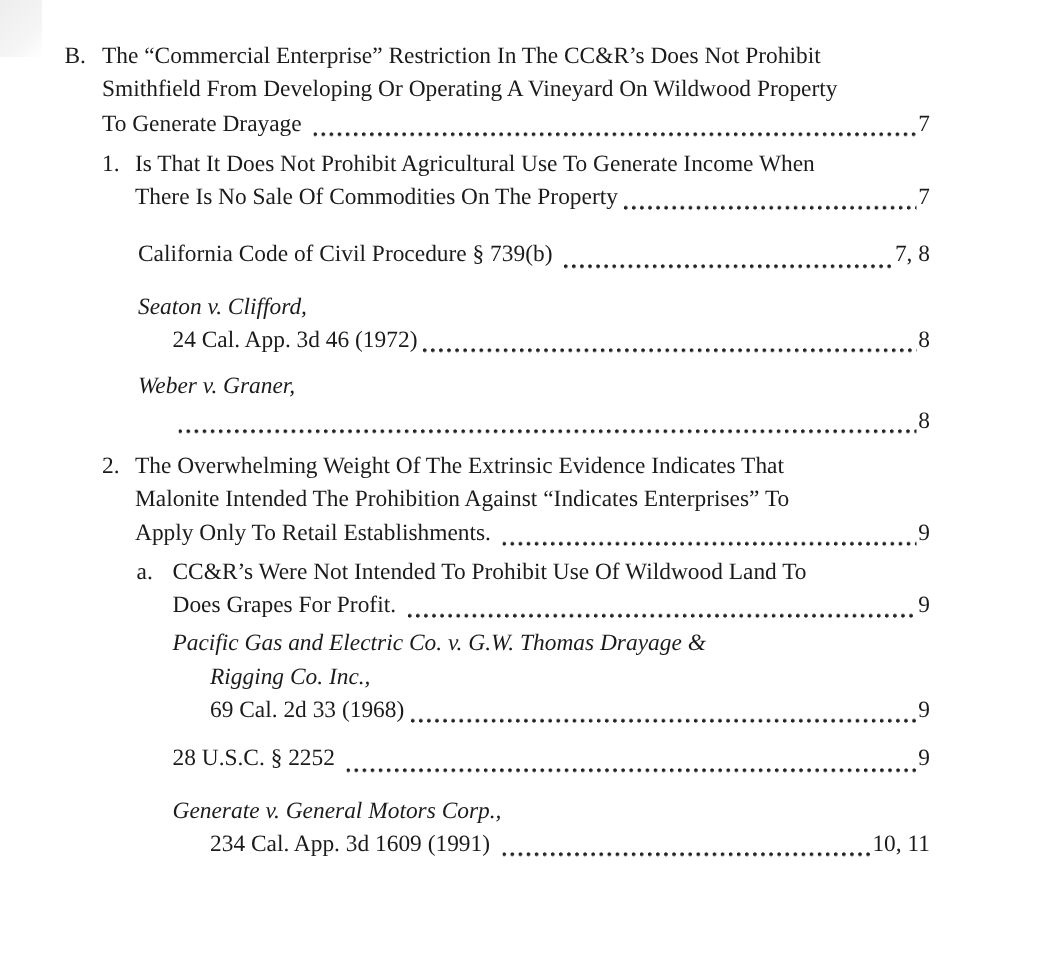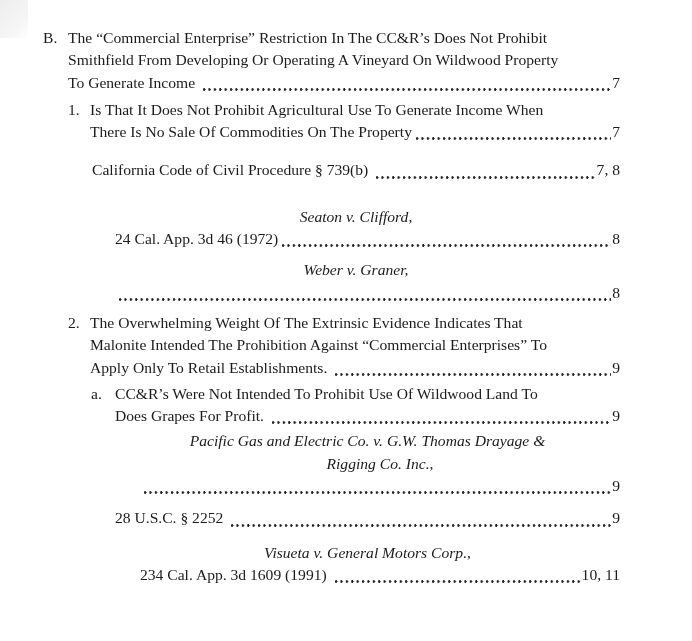--- a/index.html
+++ b/index.html
@@ -41,52 +41,52 @@
   .leader {
     flex: 1 1 auto;
     align-self: flex-end;
     height: 3px;
     margin: 0 1px 3px 4px;
     background-image: radial-gradient(circle at 1.1px 1.5px, #222222 1.05px, rgba(0,0,0,0) 1.45px);
     background-size: 5.4px 3px;
     background-repeat: repeat-x;
   }
   .pg { flex: 0 0 auto; white-space: pre; }
-  .it { font-style: italic; text-align: center; }
+  .it { font-style: italic; }
 </style>
 </head>
 <body>
 
 <div class="page">
   <div class="scan-artifact"></div>
 
   <div class="toc">
 
     <div class="entry" style="margin-bottom:5px">
       <span class="num num-sec">B.</span>
       <div class="ind-a">The “Commercial Enterprise” Restriction In The CC&amp;R’s Does Not Prohibit</div>
       <div class="ind-a">Smithfield From Developing Or Operating A Vineyard On Wildwood Property</div>
       <div class="ll ind-a">
-        <span class="txt">To Generate Income </span>
+        <span class="txt">To Generate Drayage </span>
         <span class="leader"></span>
         <span class="pg">7</span>
       </div>
     </div>
 
     <div class="entry" style="margin-bottom:16px">
       <span class="num num-l1">1.</span>
       <div class="ind-b">Is That It Does Not Prohibit Agricultural Use To Generate Income When</div>
       <div class="ll ind-b">
         <span class="txt">There Is No Sale Of Commodities On The Property</span>
         <span class="leader"></span>
         <span class="pg">7</span>
       </div>
     </div>
 
-    <div class="entry" style="margin-bottom:24px">
+    <div class="entry" style="margin-bottom:12px">
       <div class="ll ind-c">
         <span class="txt">California Code of Civil Procedure § 739(b) </span>
         <span class="leader"></span>
         <span class="pg">7, 8</span>
       </div>
     </div>
 
     <div class="entry" style="margin-bottom:9px">
       <div class="ind-c it">Seaton v. Clifford,</div>
       <div class="ll ind-d">
@@ -100,21 +100,21 @@
       <div class="ind-c it">Weber v. Graner,</div>
       <div class="ll ind-d">
         <span class="leader"></span>
         <span class="pg">8</span>
       </div>
     </div>
 
     <div class="entry" style="margin-bottom:4px">
       <span class="num num-l1">2.</span>
       <div class="ind-b">The Overwhelming Weight Of The Extrinsic Evidence Indicates That</div>
-      <div class="ind-b">Malonite Intended The Prohibition Against “Commercial Enterprises” To</div>
+      <div class="ind-b">Malonite Intended The Prohibition Against “Indicates Enterprises” To</div>
       <div class="ll ind-b">
         <span class="txt">Apply Only To Retail Establishments. </span>
         <span class="leader"></span>
         <span class="pg">9</span>
       </div>
     </div>
 
     <div class="entry" style="margin-bottom:3px">
       <span class="num num-l2">a.</span>
       <div class="ind-d">CC&amp;R’s Were Not Intended To Prohibit Use Of Wildwood Land To</div>
@@ -122,35 +122,36 @@
         <span class="txt">Does Grapes For Profit. </span>
         <span class="leader"></span>
         <span class="pg">9</span>
       </div>
     </div>
 
     <div class="entry" style="margin-bottom:10px">
       <div class="ind-d it">Pacific Gas and Electric Co. v. G.W. Thomas Drayage &amp;</div>
       <div class="ind-e it">Rigging Co. Inc.,</div>
       <div class="ll ind-e">
+        <span class="txt">69 Cal. 2d 33 (1968)</span>
         <span class="leader"></span>
         <span class="pg">9</span>
       </div>
     </div>
 
     <div class="entry" style="margin-bottom:12px">
       <div class="ll ind-d">
         <span class="txt">28 U.S.C. § 2252 </span>
         <span class="leader"></span>
         <span class="pg">9</span>
       </div>
     </div>
 
     <div class="entry">
-      <div class="ind-d it">Visueta v. General Motors Corp.,</div>
+      <div class="ind-d it">Generate v. General Motors Corp.,</div>
       <div class="ll ind-e">
         <span class="txt">234 Cal. App. 3d 1609 (1991) </span>
         <span class="leader"></span>
         <span class="pg">10, 11</span>
       </div>
     </div>
 
   </div>
 </div>
 

